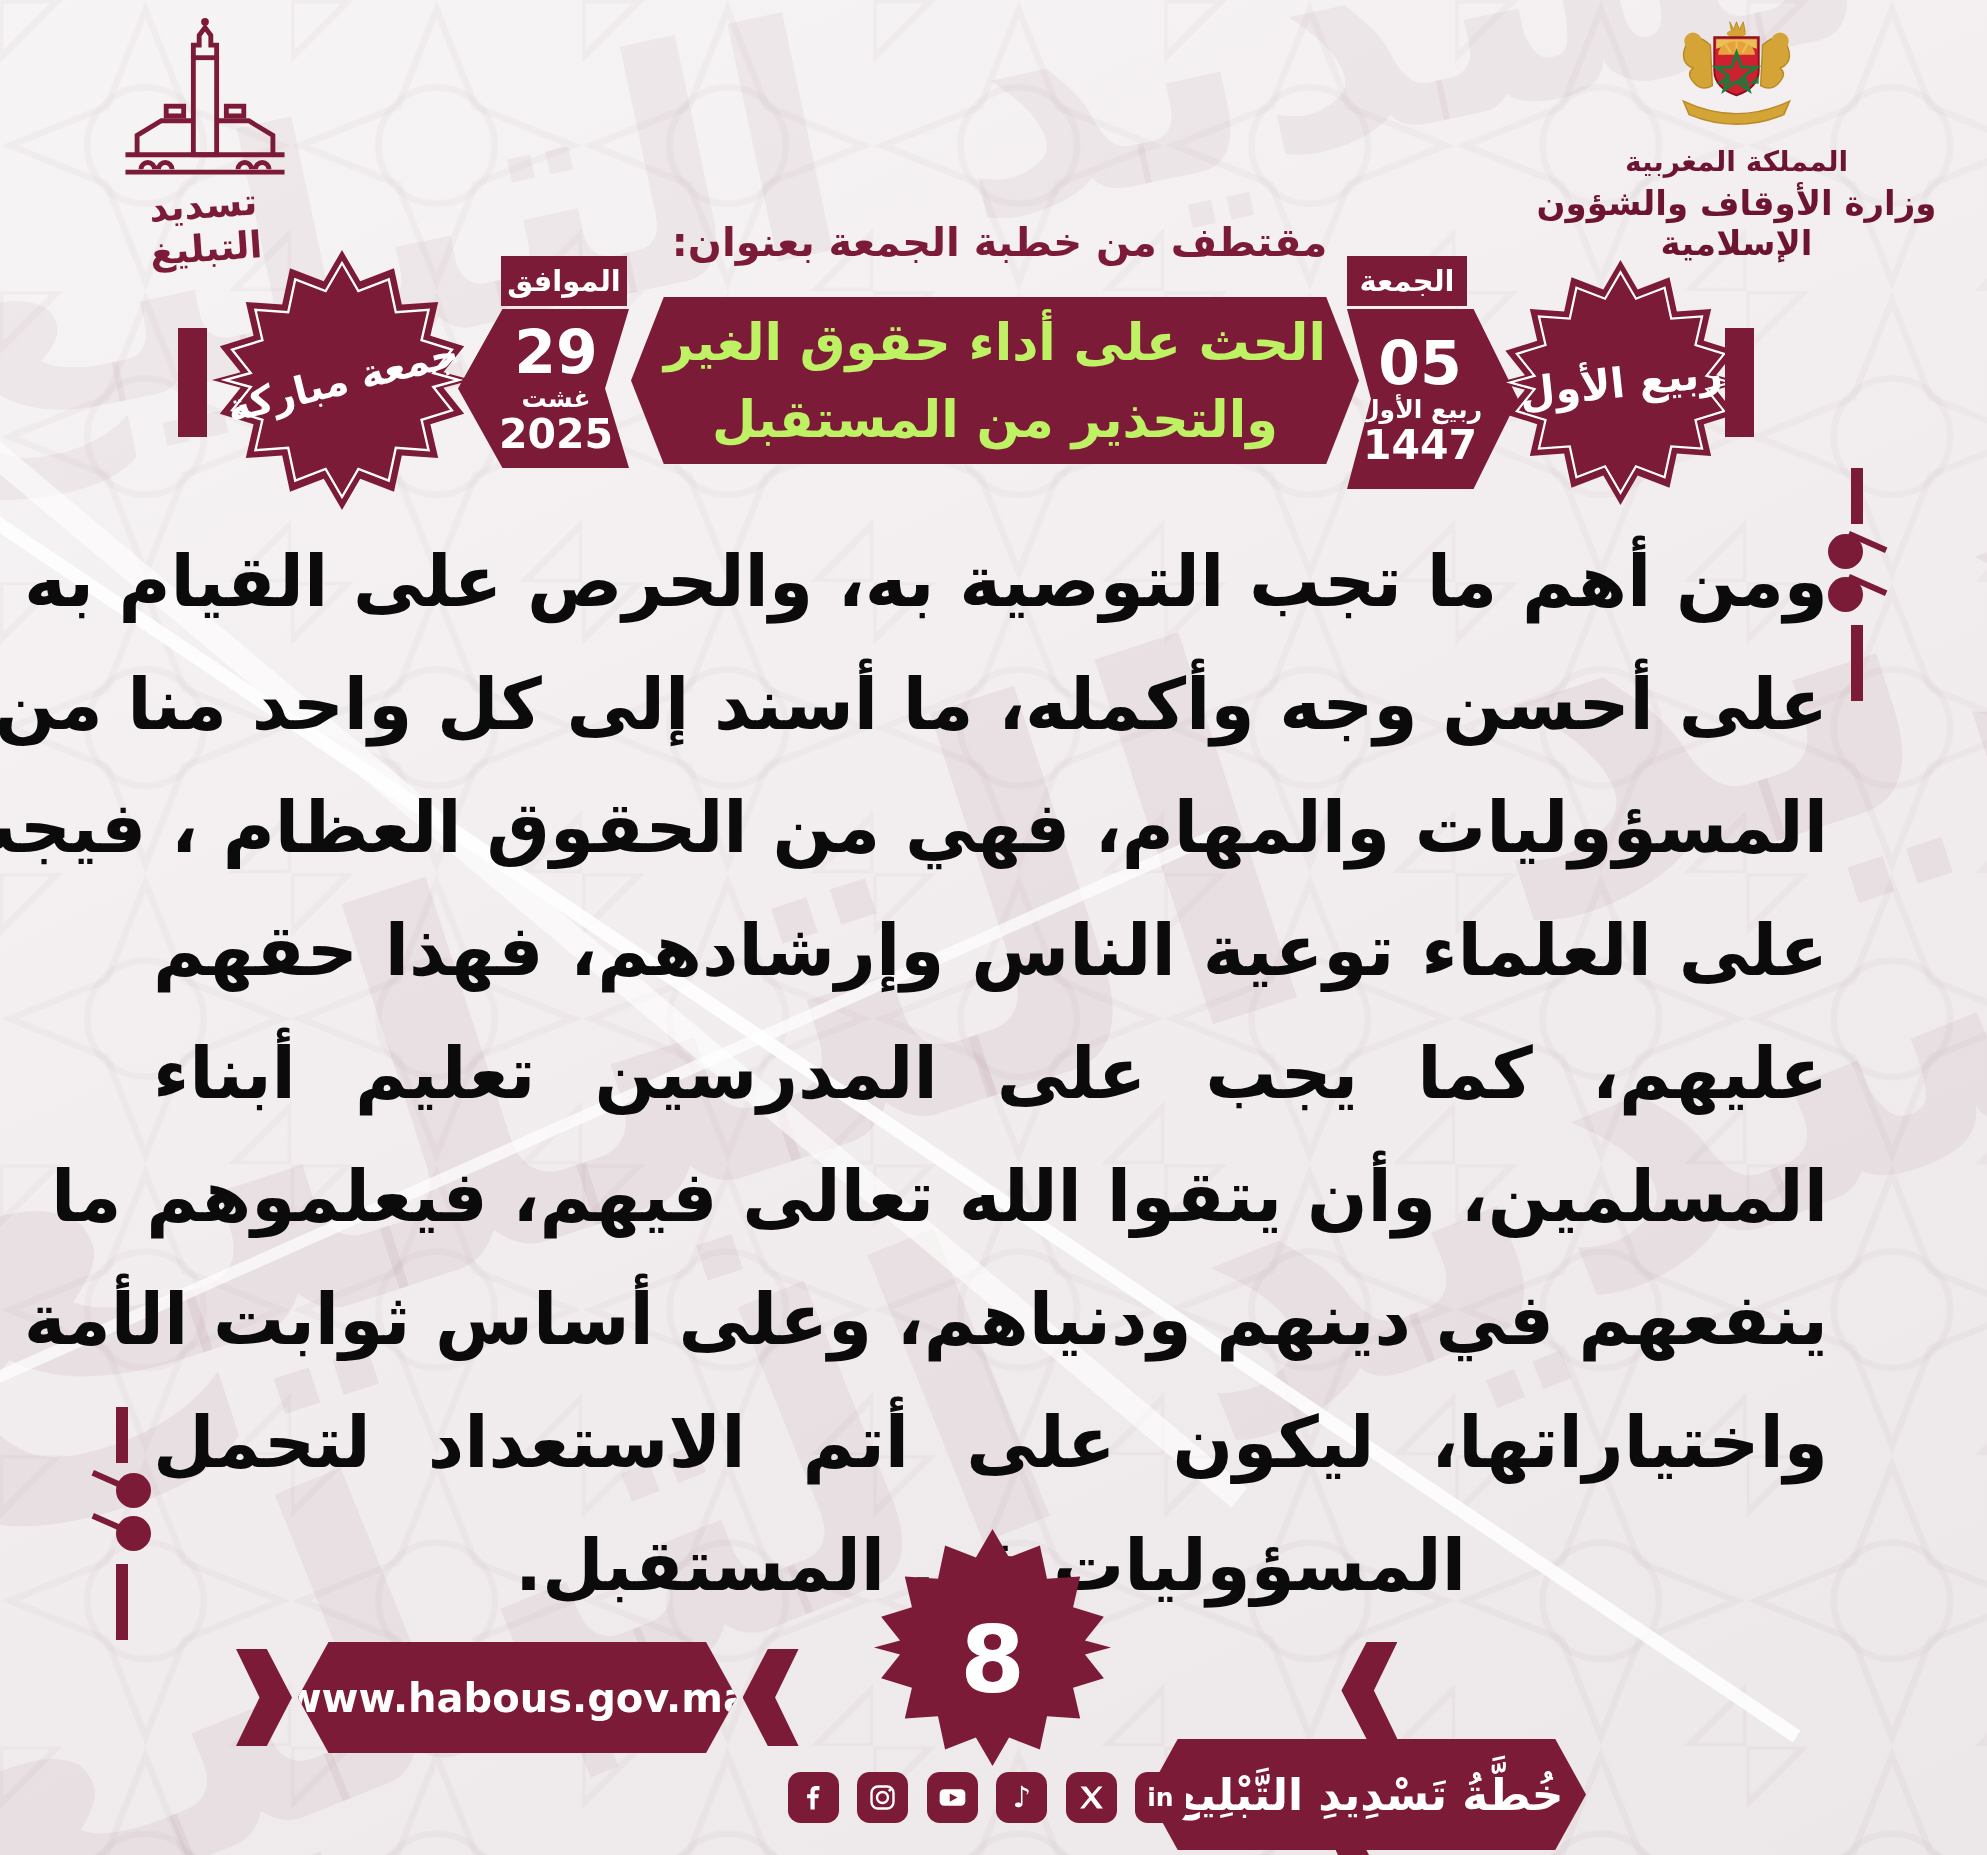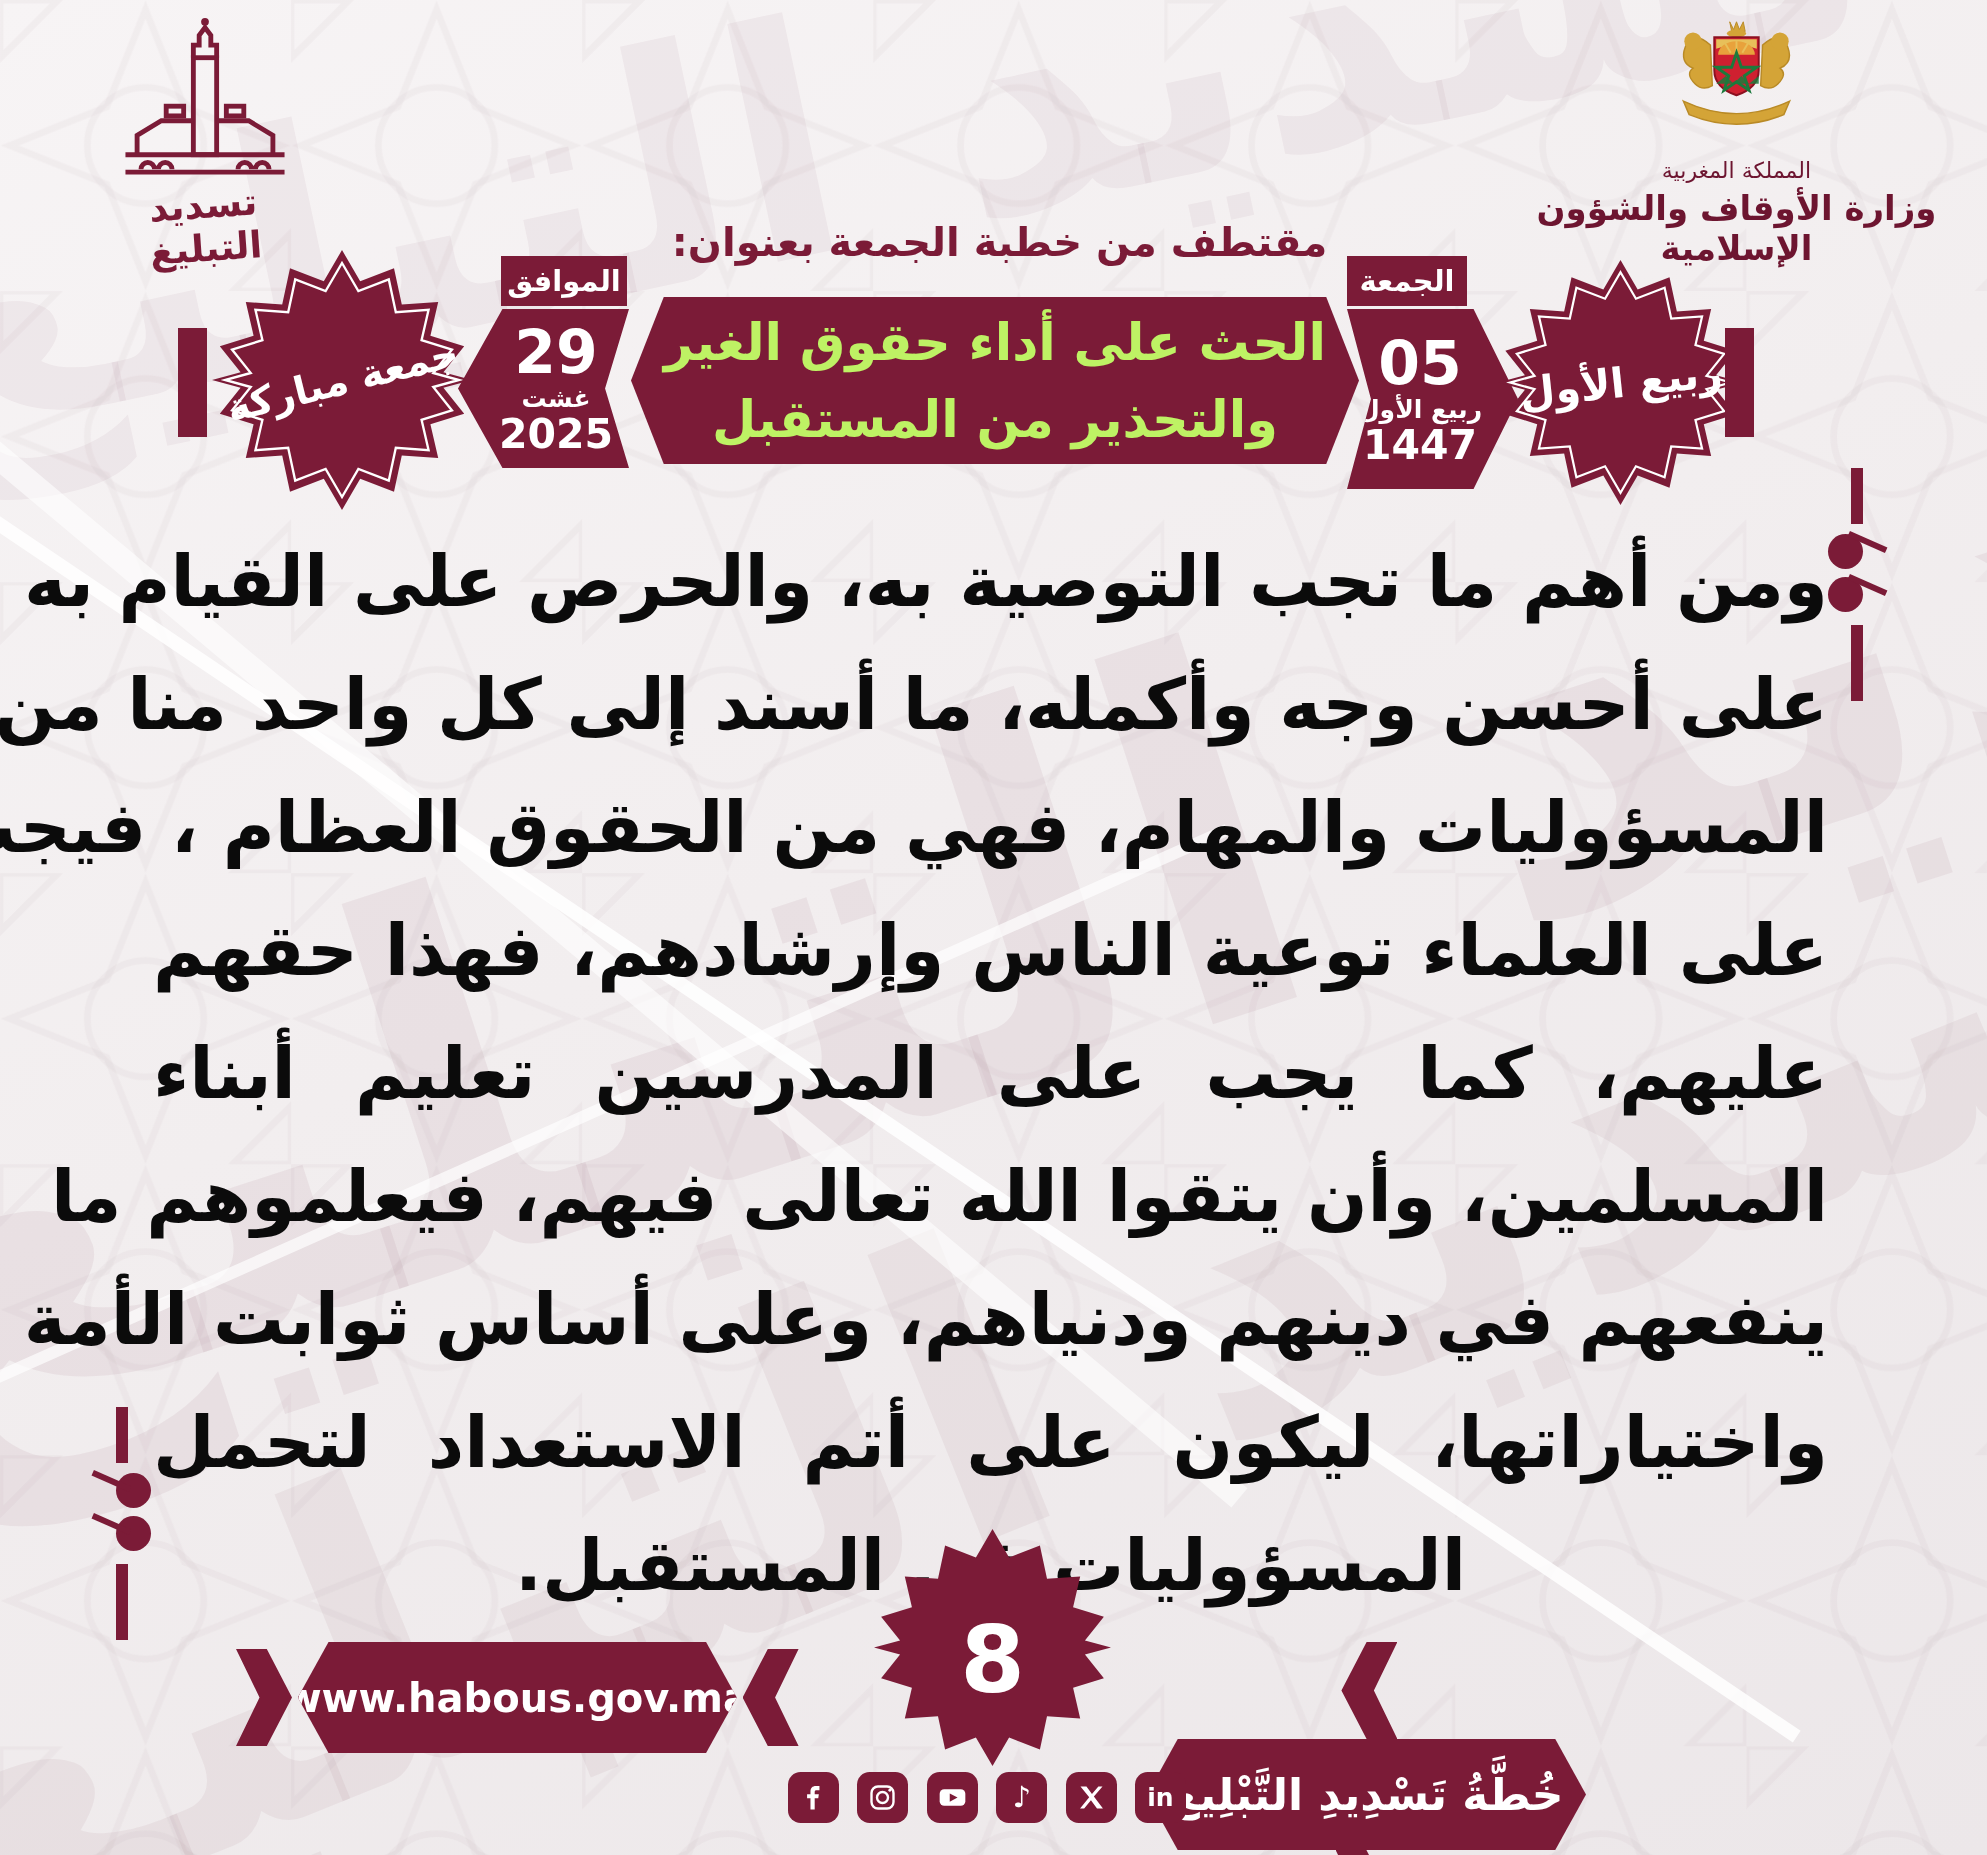--- a/index.html
+++ b/index.html
@@ -16,21 +16,21 @@
   .wm2{font-size:320px;left:-136px;top:-58px;transform:rotate(-12deg);color:rgba(158,106,126,.08);}
   .wm3{font-size:408px;left:-213px;top:1116px;transform:rotate(-22deg);color:rgba(158,106,126,.09);}
   .streak{position:absolute;background:rgba(255,255,255,.85);z-index:0;}
   .s1{width:2523px;height:13.6px;left:-291px;top:320px;transform:rotate(34deg);transform-origin:left top;}
   .s2{width:2135px;height:25px;left:-388px;top:116px;transform:rotate(40deg);transform-origin:left top;opacity:.7;}
   .s3{width:1553px;height:11.6px;left:-194px;top:1456px;transform:rotate(-24deg);transform-origin:left top;opacity:.8;}
   
   .logo-left{position:absolute;left:93px;top:13.6px;width:223px;z-index:3;text-align:center;}
   .logo-left .caption{color:#7b1b37;font-size:37px;font-weight:bold;transform:rotate(-4deg);margin-top:1.9px;}
   .logo-right{position:absolute;left:1494px;top:15.5px;width:485px;z-index:3;text-align:center;}
-  .logo-right .kingdom{color:#6d1530;font-size:22px;font-weight:normal;margin-top:26px;}
+  .logo-right .kingdom{color:#6d1530;font-size:28px;font-weight:bold;margin-top:13px;}
   .logo-right .ministry{color:#6d1530;font-size:34px;font-weight:bold;margin-top:5.8px;}
 
   
   .vbar{position:absolute;width:29px;height:109px;background:#7b1b37;z-index:2;}
   .vbar.left{left:178px;top:328px;}
   .vbar.right{left:1725px;top:328px;}
 
   .medallion{position:absolute;z-index:2;display:flex;align-items:center;justify-content:center;}
   .medallion svg{position:absolute;inset:0;}
   .medallion .m-label{position:relative;color:#fff;font-weight:bold;text-align:center;z-index:1;}

